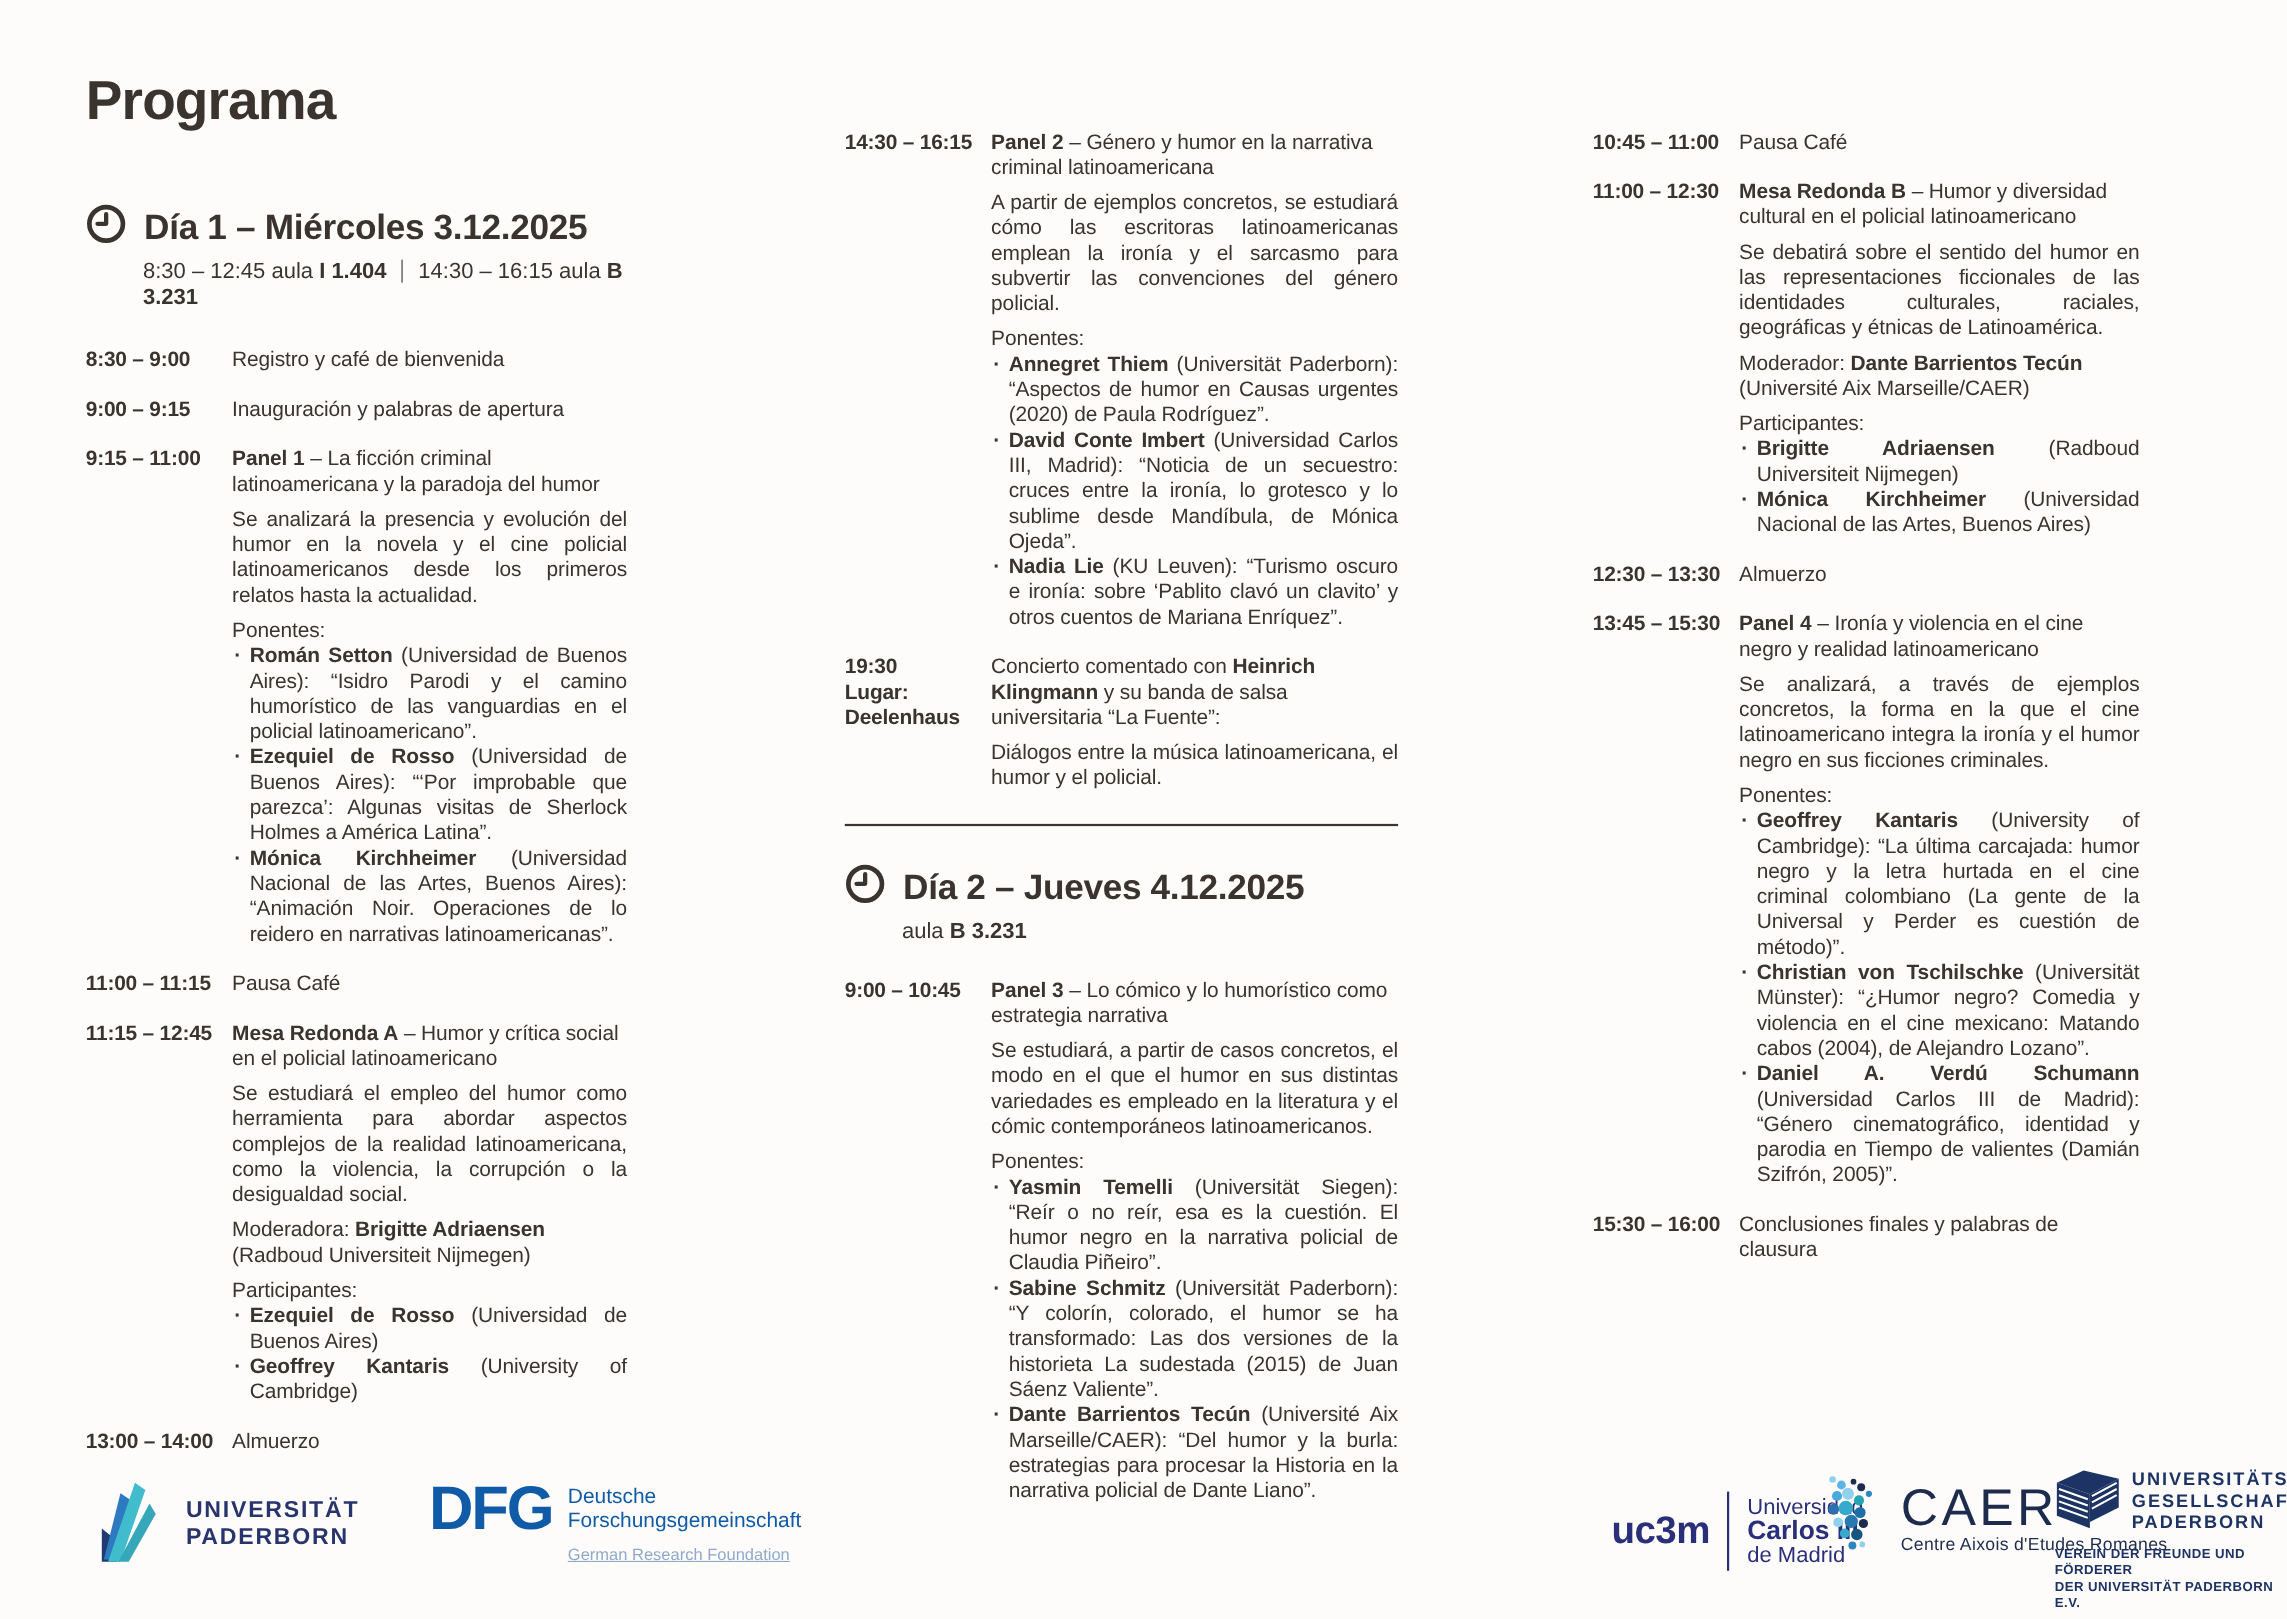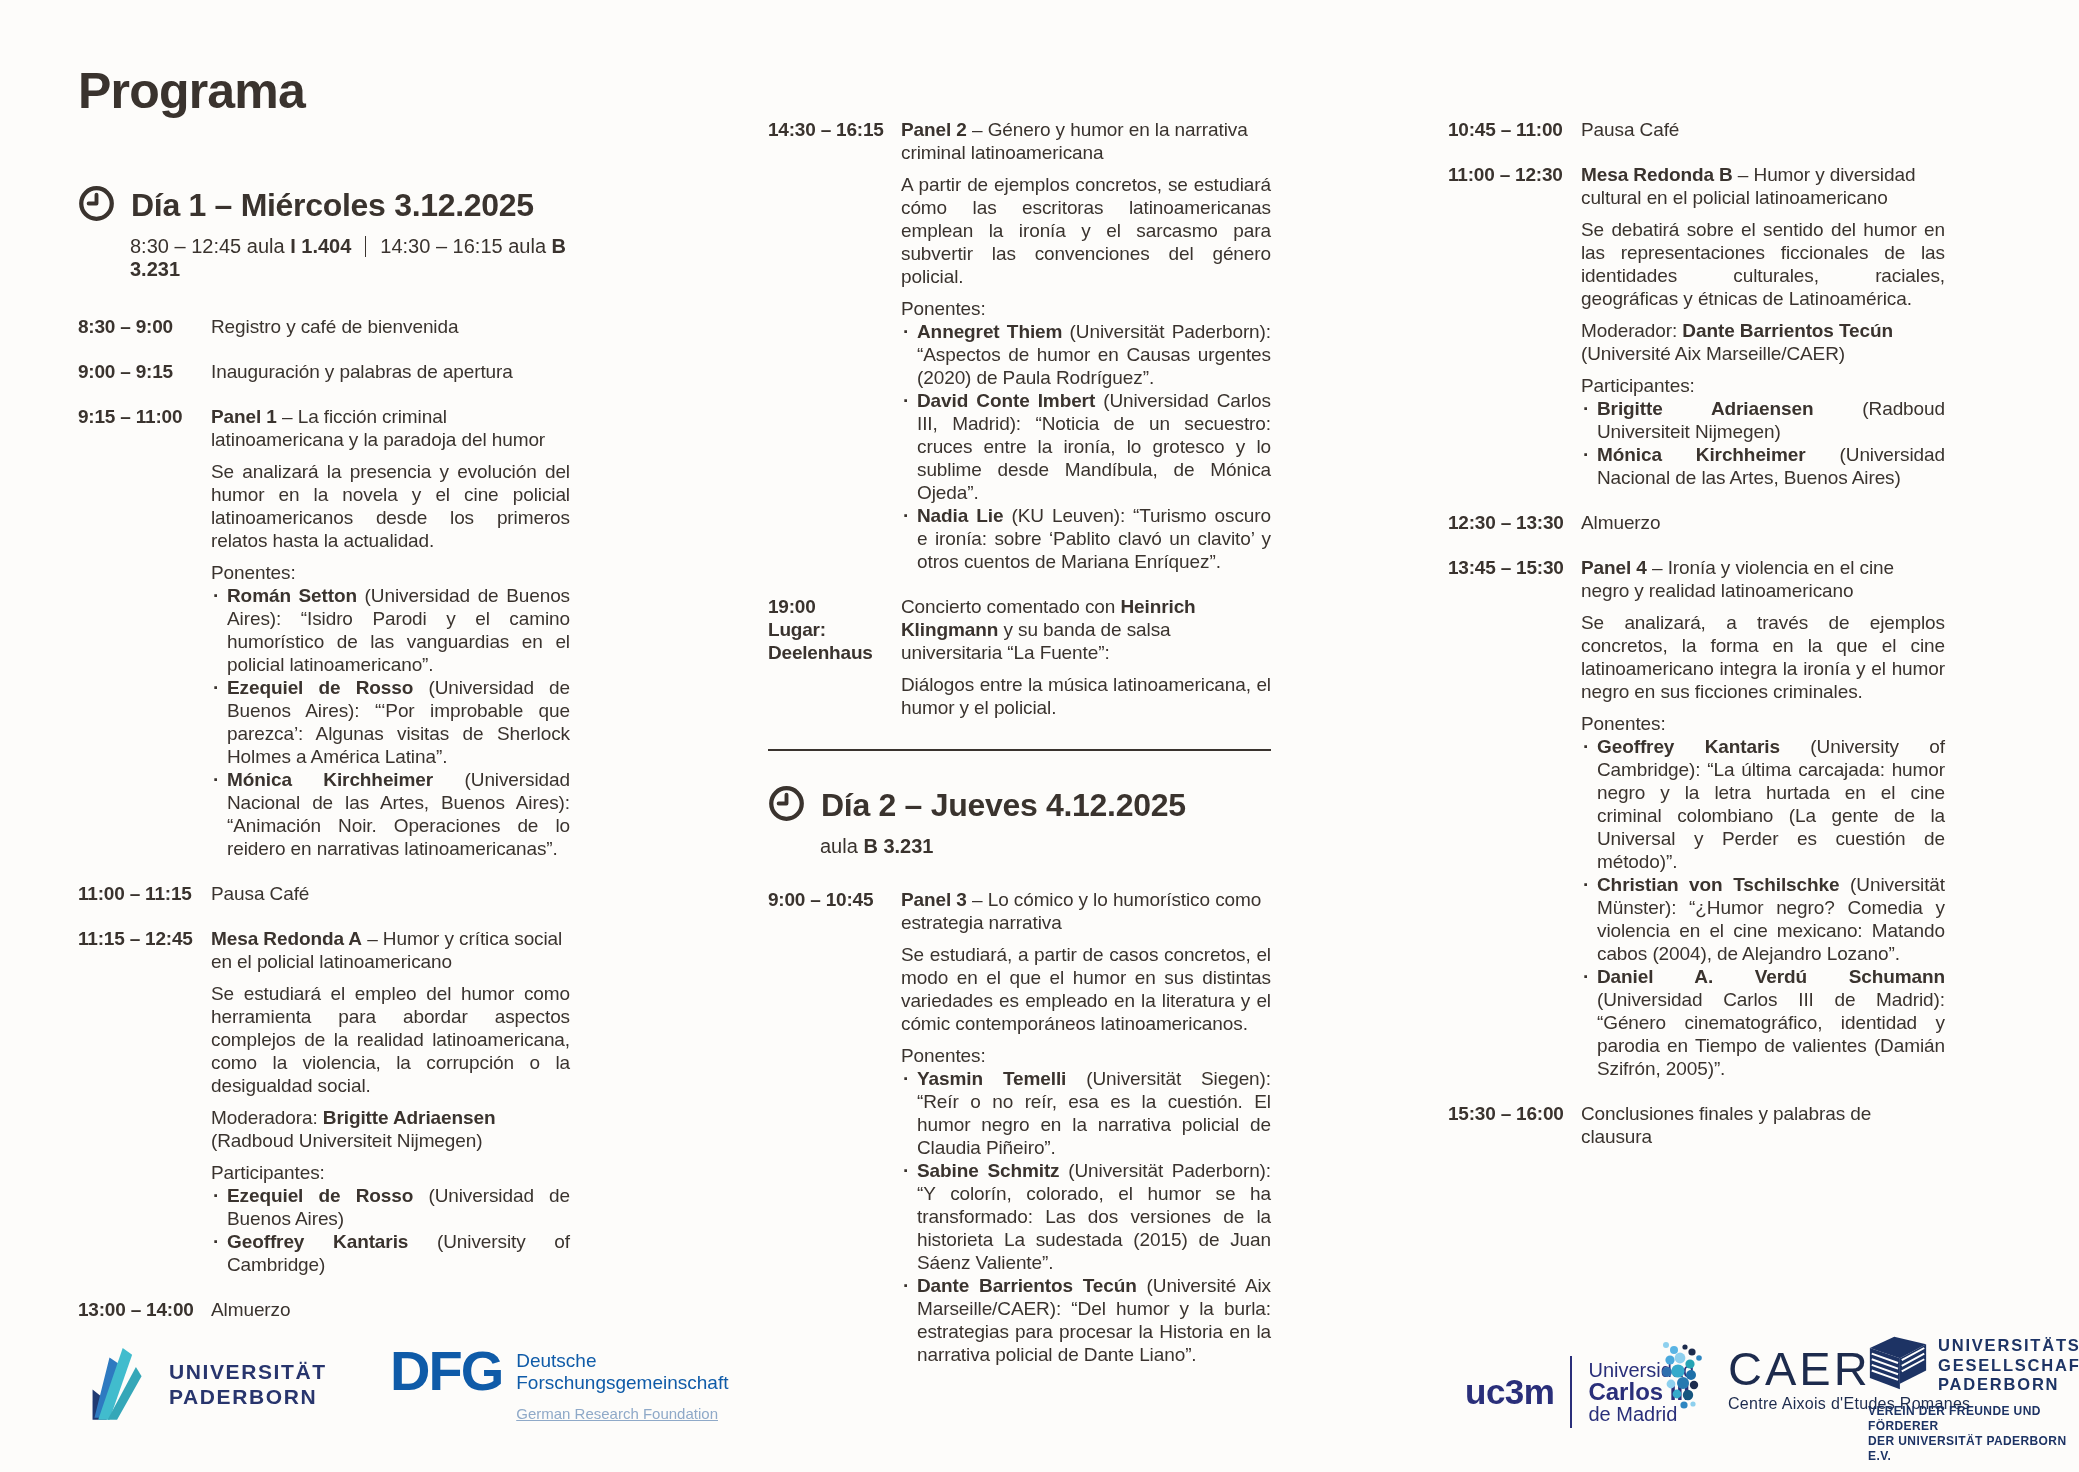--- a/index.html
+++ b/index.html
@@ -140,21 +140,21 @@
         <p class="desc">A partir de ejemplos concretos, se estudiará cómo las escritoras latinoamericanas emplean la ironía y el sarcasmo para subvertir las convenciones del género policial.</p>
         <p class="plabel">Ponentes:</p>
         <div class="bullet"><b>Annegret Thiem</b><span> (Universität Paderborn): “Aspectos de humor en Causas urgentes (2020) de Paula Rodríguez”.</span></div>
         <div class="bullet"><b>David Conte Imbert</b><span> (Universidad Carlos III, Madrid): “Noticia de un secuestro: cruces entre la ironía, lo grotesco y lo sublime desde Mandíbula, de Mónica Ojeda”.</span></div>
         <div class="bullet"><b>Nadia Lie</b><span> (KU Leuven): “Turismo oscuro e ironía: sobre ‘Pablito clavó un clavito’ y otros cuentos de Mariana Enríquez”.</span></div>
       </div>
     </div>
 
     <div class="session">
       <div class="time">
-        <div>19:00</div>
+        <div>19:30</div>
         <div>Lugar:</div>
         <div>Deelenhaus</div>
       </div>
       <div class="content">
         <p class="stitle"><span>Concierto comentado con </span><b>Heinrich Klingmann</b><span> y su banda de salsa universitaria “La Fuente”:</span></p>
         <p class="desc">Diálogos entre la música latinoamericana, el humor y el policial.</p>
       </div>
     </div>
 
     <hr class="divider">

